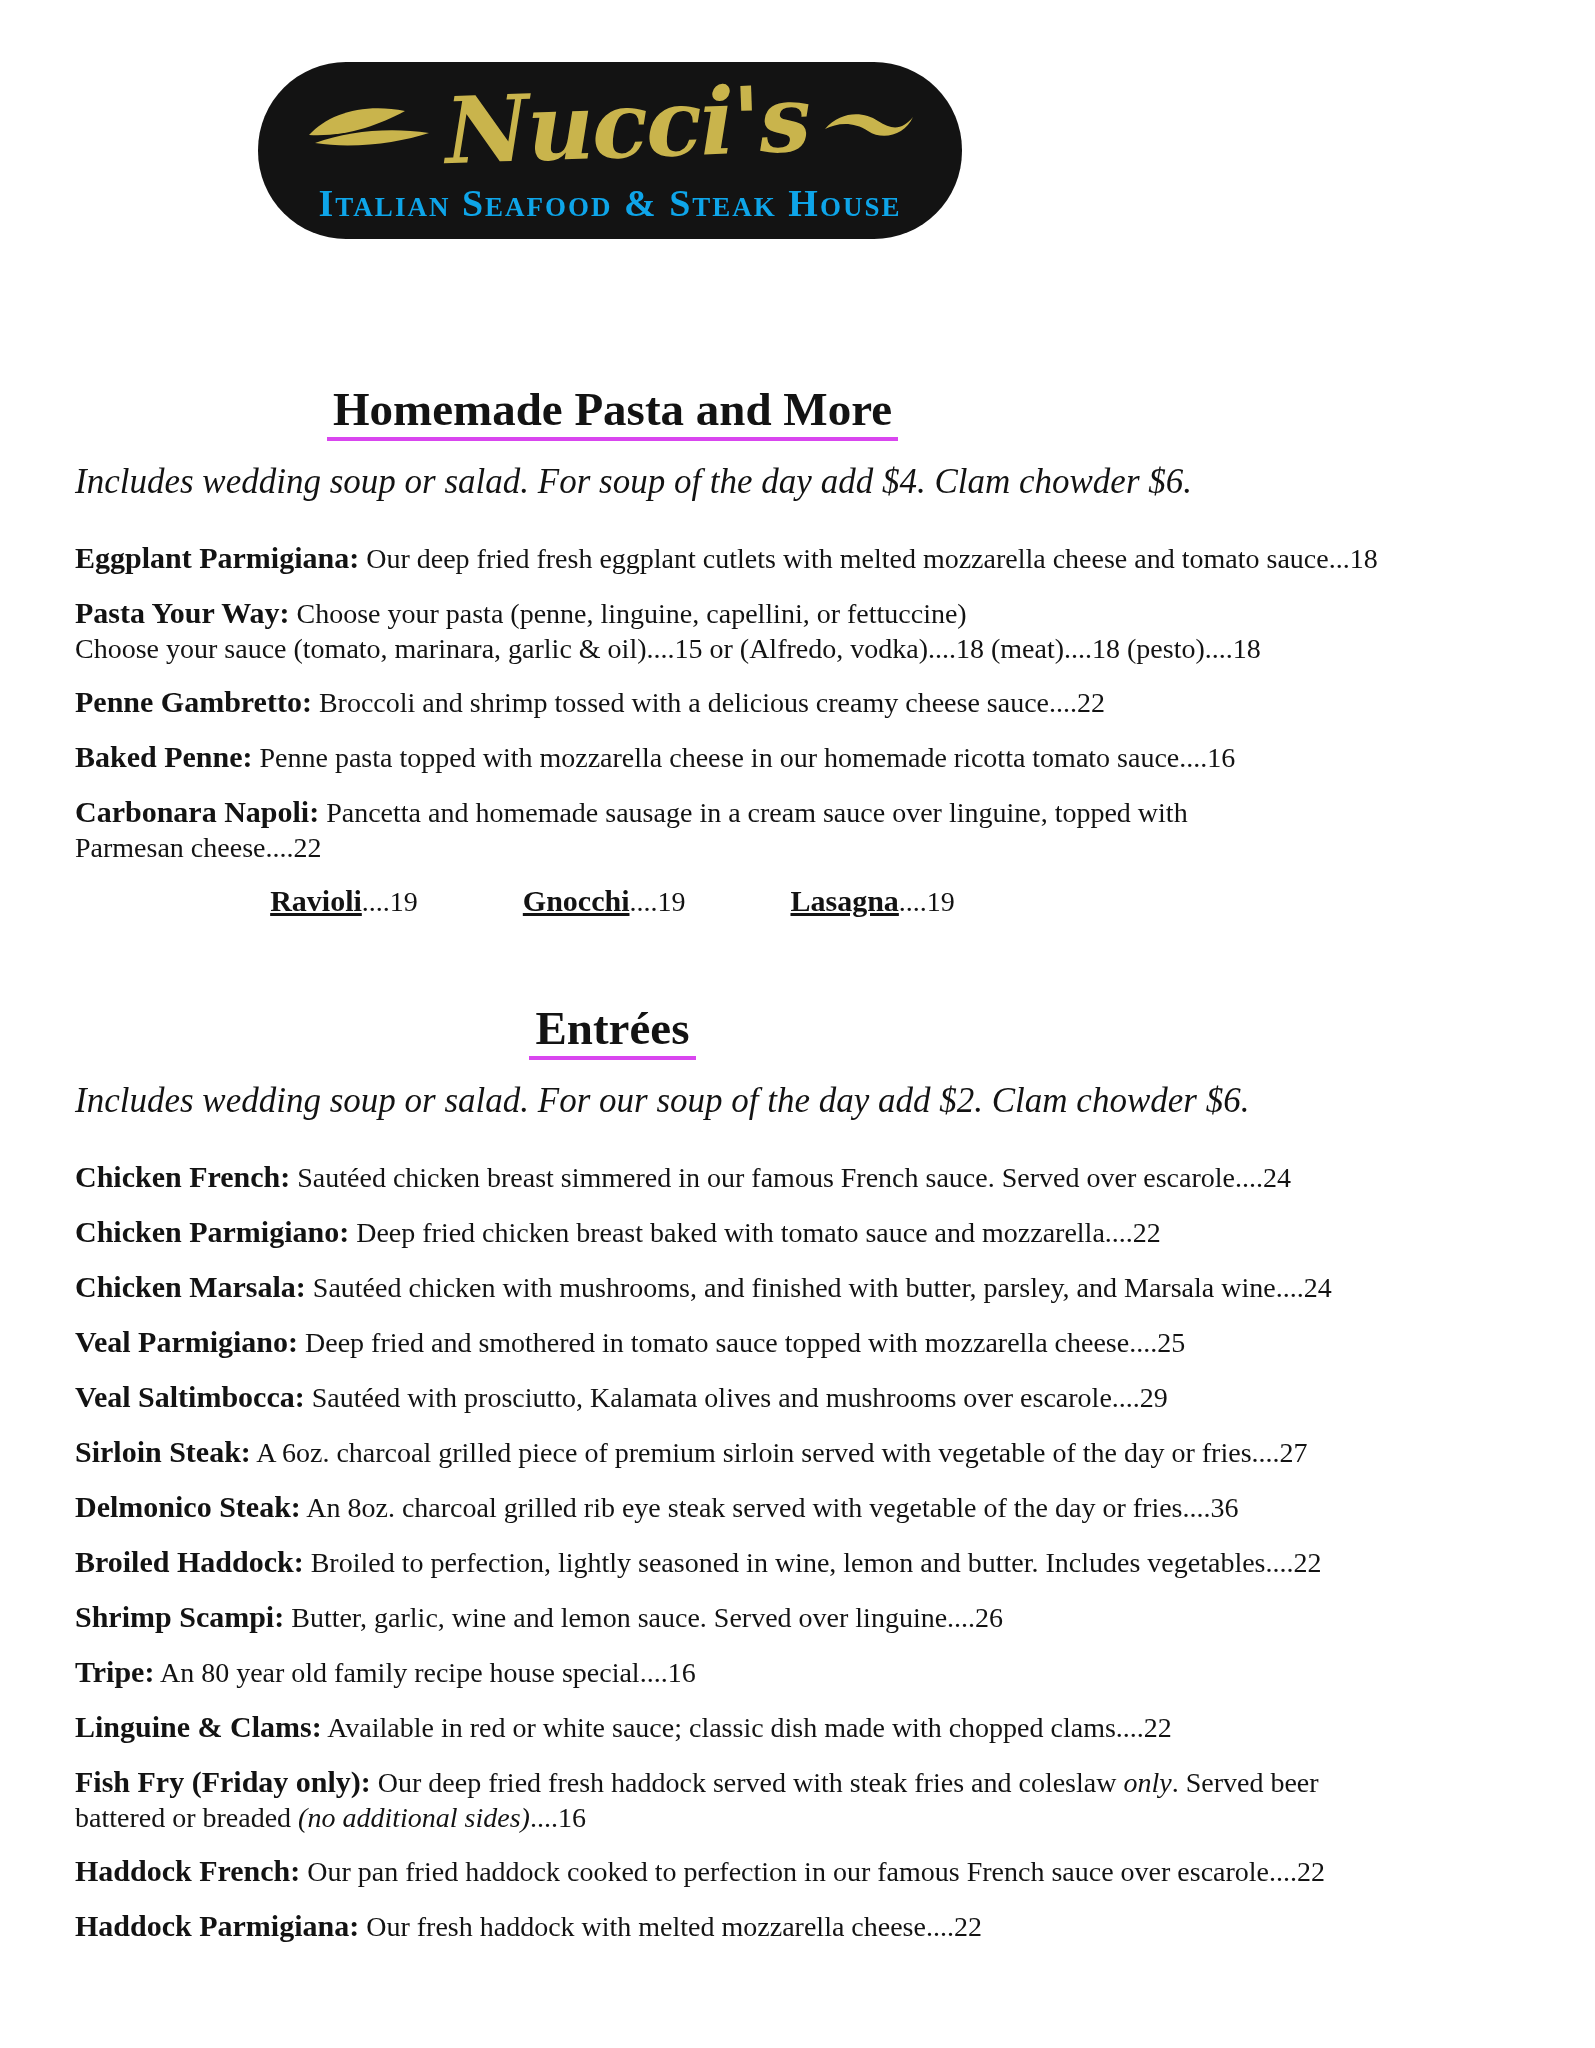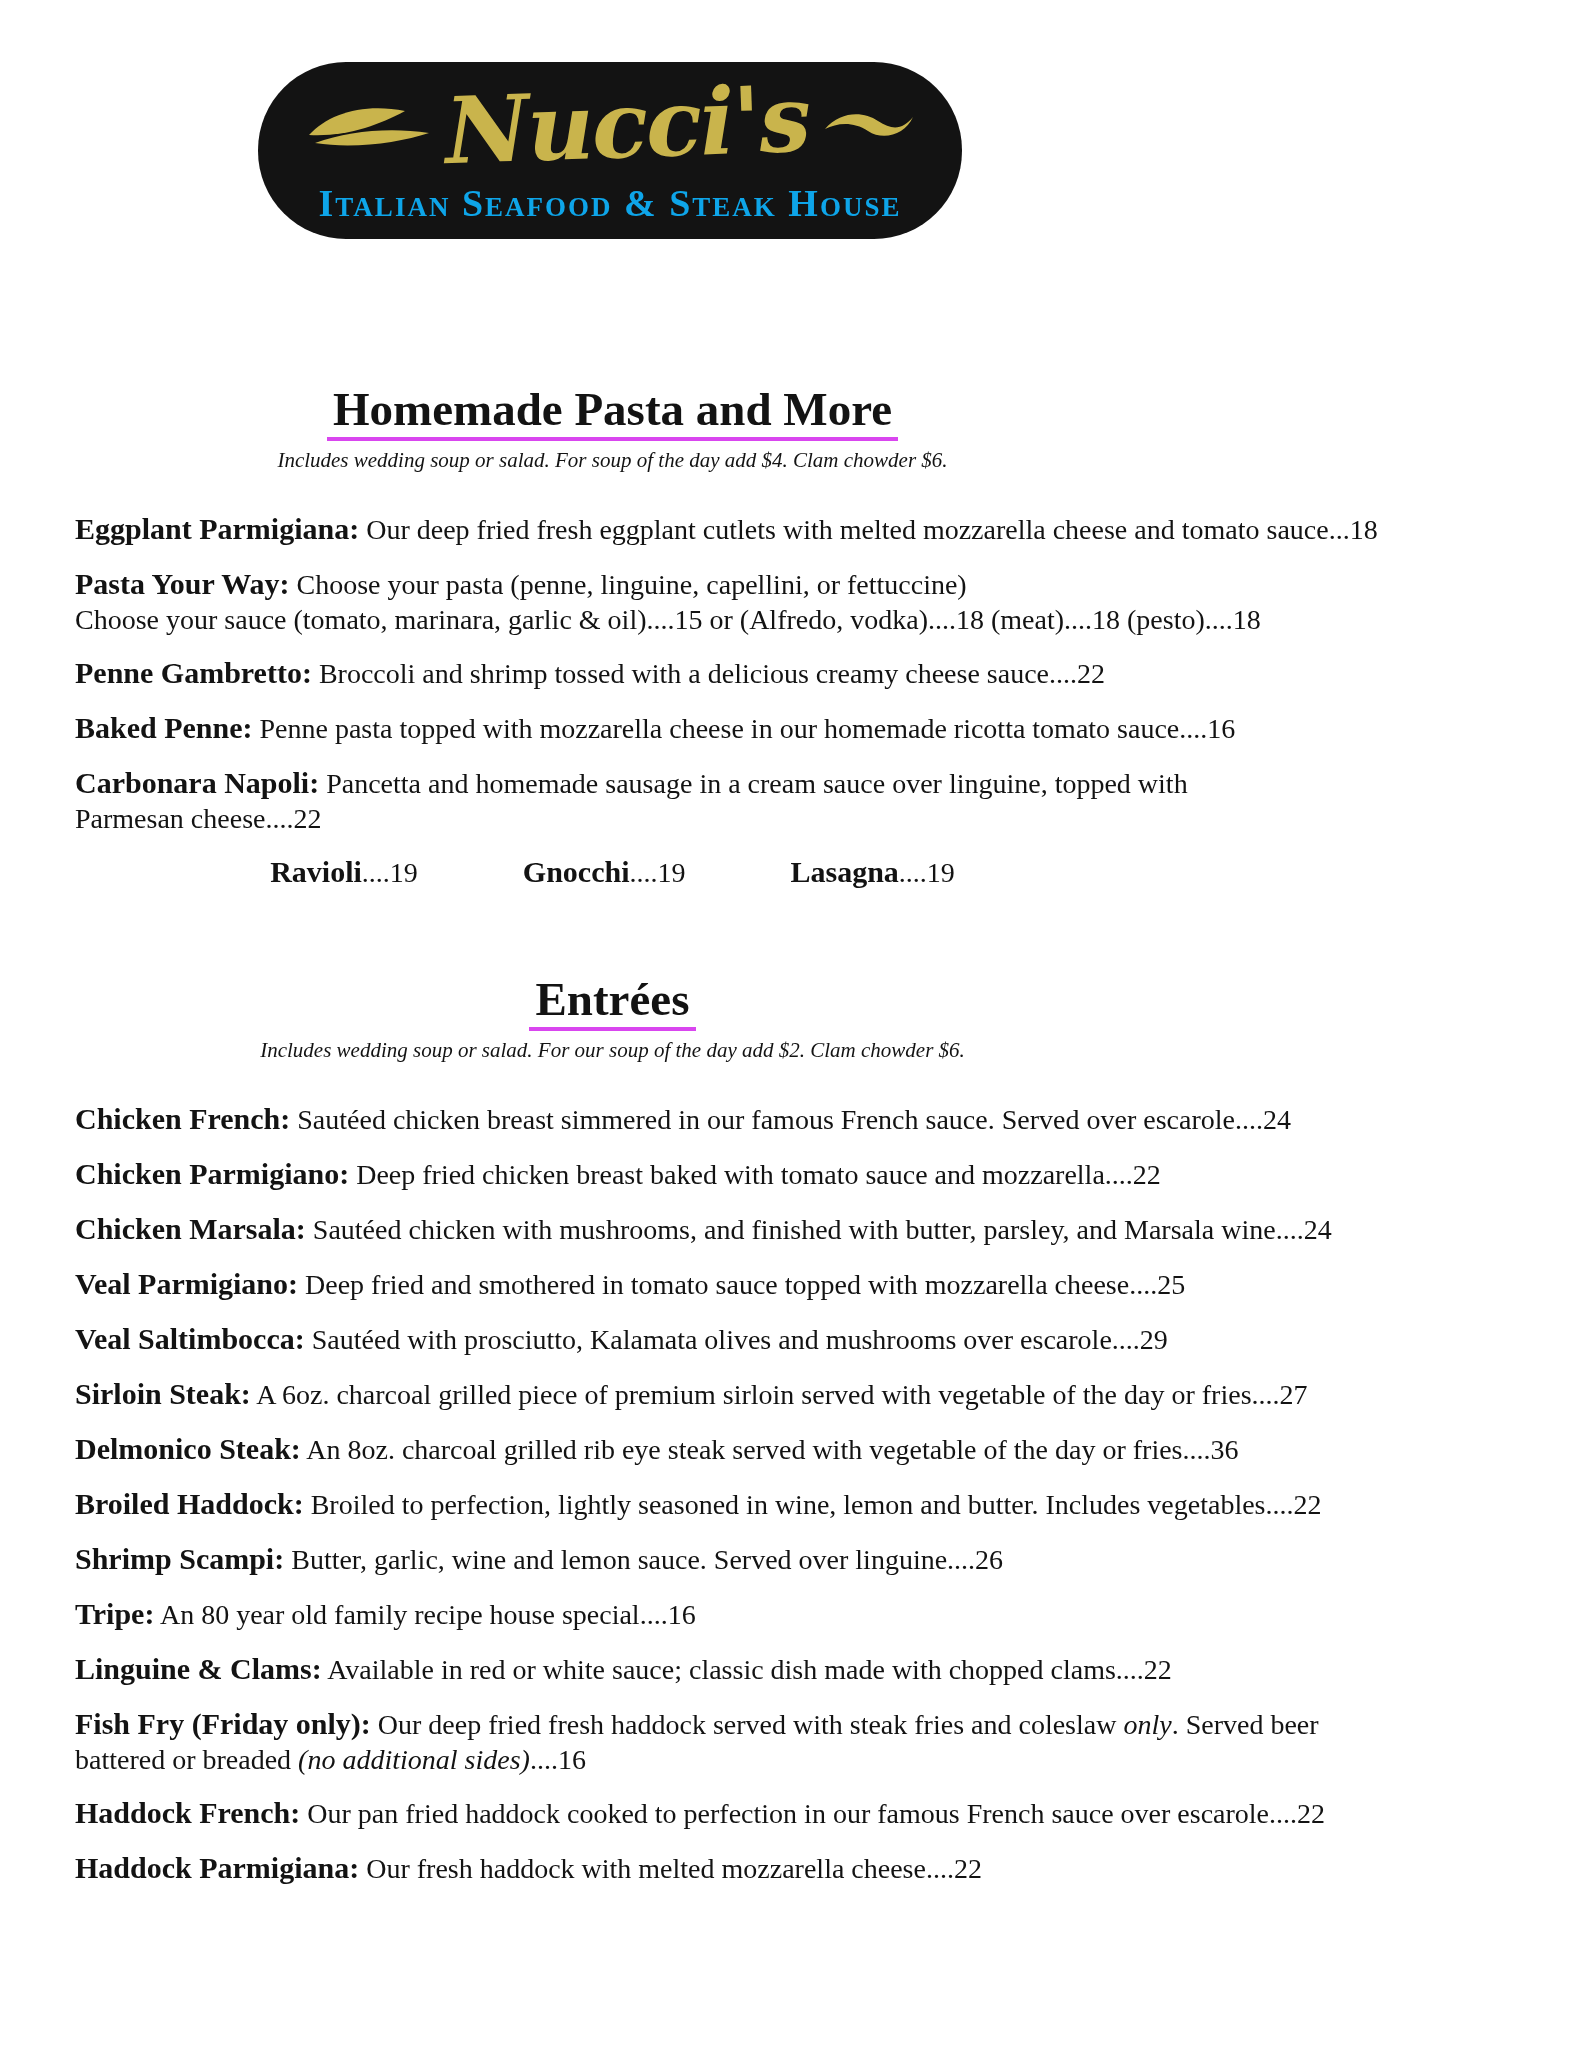--- a/index.html
+++ b/index.html
@@ -53,22 +53,22 @@
     display:inline-block;
     font-weight:700;
     font-size:47px;
     line-height:1.1;
     border-bottom:4px solid #d946ef;
     padding:0 6px 1px 6px;
   }
   .menu-sub {
     text-align:center;
     font-style:italic;
-    font-size:21px;
-    margin-top:7px;
+    font-size:35px;
+    margin-top:21px;
     white-space:nowrap;
   }
 
   .items { margin-top:38px; }
   .item {
     font-size:28px;
     line-height:1.2;
     margin-bottom:19px;
     white-space:nowrap;
   }
@@ -76,21 +76,21 @@
   .cont-line { margin-top:1px; }
   .it { font-style:italic; }
 
   .simple-row {
     display:flex;
     justify-content:center;
     gap:105px;
     margin-top:14px;
     font-size:28px;
   }
-  .simple-name { font-weight:700; font-size:30px; }
+  .simple-name { font-weight:700; font-size:30px;text-decoration:underline; }
 </style>
 </head>
 <body>
 
 <div class="logo">
   <div class="logo-script-row">
     <span>
       <svg class="flourish" width="126" height="52" viewBox="0 0 126 52">
         <path d="M4 36 C24 14, 60 4, 100 12 C74 26, 42 38, 4 36 Z" fill="#c9b44c"></path>
         <path d="M10 44 C44 32, 84 28, 124 34 C94 44, 48 50, 10 44 Z" fill="#c9b44c"></path>

